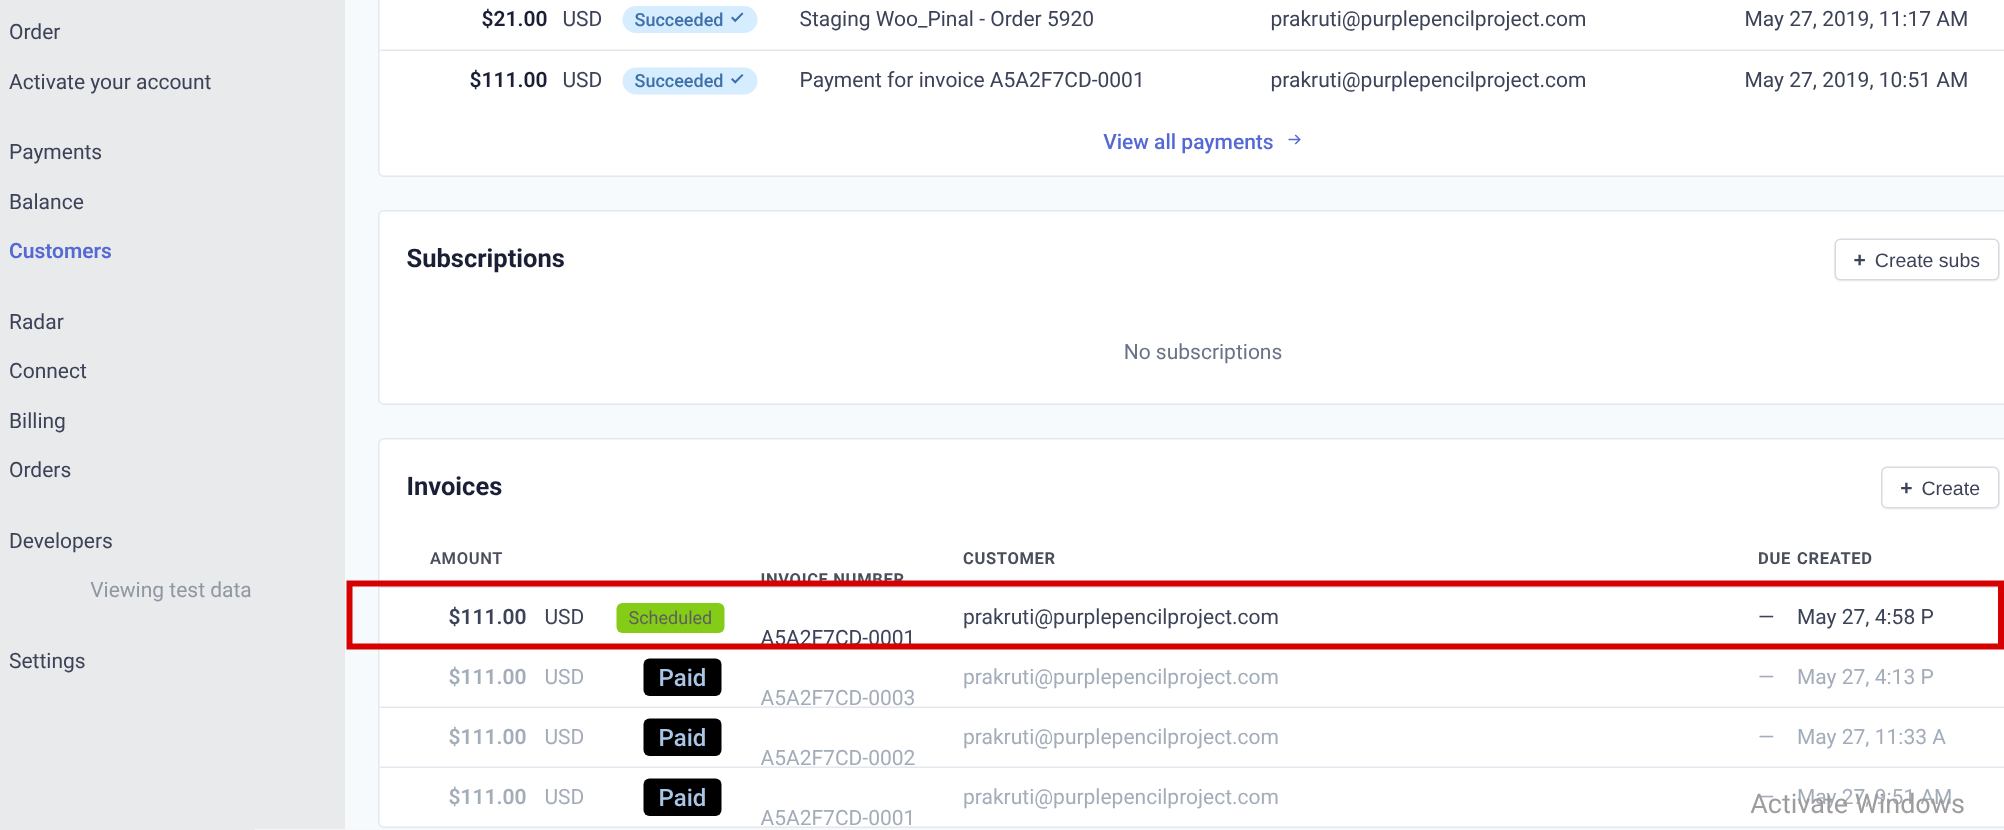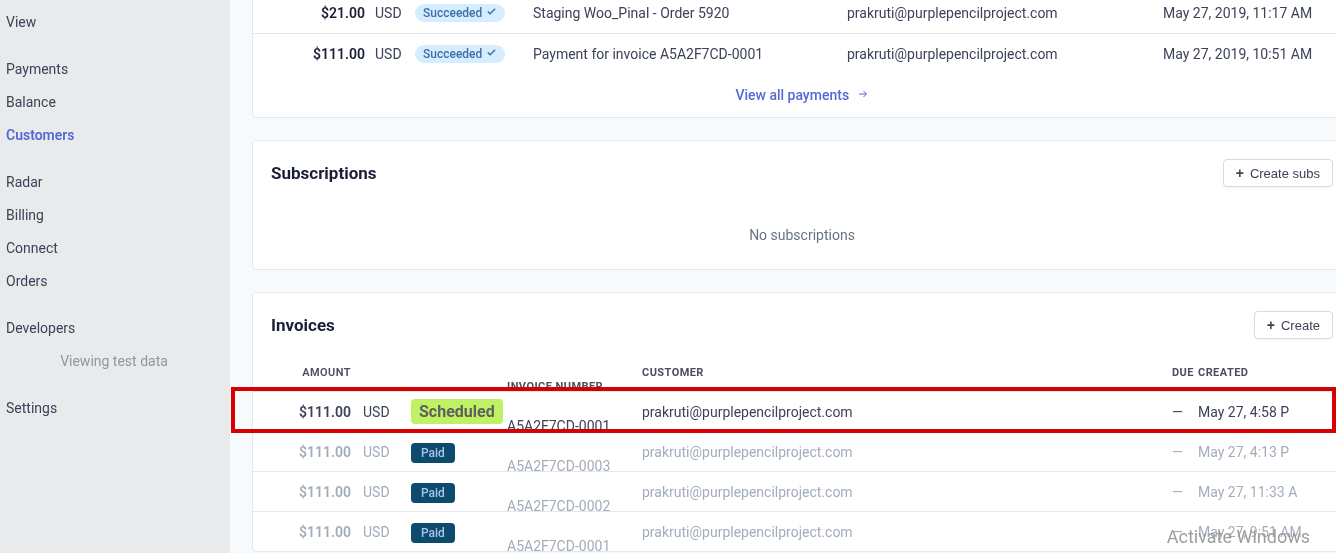--- a/index.html
+++ b/index.html
@@ -40,46 +40,47 @@
   .inv-row { border-top: 1px solid #e3e8ee; color: #3c4257; }
   .inv-row.faded { color: #a3acb9; }
   .inv-row.faded .ic-amount { color: #a3acb9; }
   .ic-amount { width: 80px; text-align: right; font-weight: 600; }
   .ic-currency { width: 60px; padding-left: 12px; }
   .ic-status { width: 96px; }
   .ic-invnum { width: 135px; margin-top: 28px; }
   .ic-customer { width: 530px; }
   .ic-due { width: 26px; }
   .ic-created { flex: 1; white-space: nowrap; }
-  .badge-scheduled { background: #bef264; color: #5f5f5f; font-size: 16px; font-weight: 700; padding: 3px 8px; border-radius: 4px; }
-  .badge-paid { background: #0c4a6e; color: #7ba8db; font-size: 12px; font-weight: 500; padding: 3px 10px; border-radius: 4px; }
+  .badge-scheduled { background: #84cc16; color: #5f5f5f; font-size: 12px; font-weight: 400; padding: 3px 8px; border-radius: 4px; }
+  .badge-paid { background: #000000; color: #7ba8db; font-size: 16px; font-weight: 500; padding: 3px 10px; border-radius: 4px; margin-left: 18px; }
   .inv-row.faded .badge-paid { color: #a9c6e6; }
   
   .highlight-box { position: absolute; border: 4px solid #d60000; pointer-events: none; }
   
   .watermark { position: absolute; right: 26px; bottom: 6px; color: #9d9d9d; font-size: 18px; font-weight: 400; pointer-events: none; text-align: right; }
   .clip-right { overflow: hidden; }
   .card.sub, .card.inv { width: 1100px; } 
   .main-inner { width: 1100px; }
 </style>
 </head>
 <body>
 
 <div class="app">
 
   <nav class="sidebar">
-    <div class="sidebar-item">View</div>
+    <div class="sidebar-item">Order</div>
+    <div class="sidebar-item">Activate your account</div>
     <div class="sidebar-gap"></div>
     <div class="sidebar-item">Payments</div>
     <div class="sidebar-item">Balance</div>
     <div class="sidebar-item active">Customers</div>
     <div class="sidebar-gap"></div>
     <div class="sidebar-item">Radar</div>
+    <div class="sidebar-item">Connect</div>
     <div class="sidebar-item">Billing</div>
-    <div class="sidebar-item">Connect</div>
     <div class="sidebar-item">Orders</div>
     <div class="sidebar-gap"></div>
     <div class="sidebar-item">Developers</div>
     <div class="sidebar-item muted">Viewing test data</div>
     <div class="sidebar-gap"></div>
     <div class="sidebar-item">Settings</div>
   </nav>
 
   <main class="main clip-right">
     <div class="main-inner">
@@ -145,21 +146,21 @@
 
     <div class="card inv">
       <div class="section-head">
         <div class="section-title">Invoices</div>
         <button class="btn">
           <span class="plus">+</span>
           <span>Create</span>
         </button>
       </div>
       <div class="inv-header">
-        <div class="ic-amount" style="text-align:right;">AMOUNT</div>
+        <div class="ic-amount" style="text-align:center;">AMOUNT</div>
         <div class="ic-currency"></div>
         <div class="ic-status"></div>
         <div class="ic-invnum">INVOICE NUMBER</div>
         <div class="ic-customer">CUSTOMER</div>
         <div class="ic-due">DUE</div>
         <div class="ic-created">CREATED</div>
       </div>
 
       <div class="inv-row" id="inv-row-0">
         <div class="ic-amount">$111.00</div>

